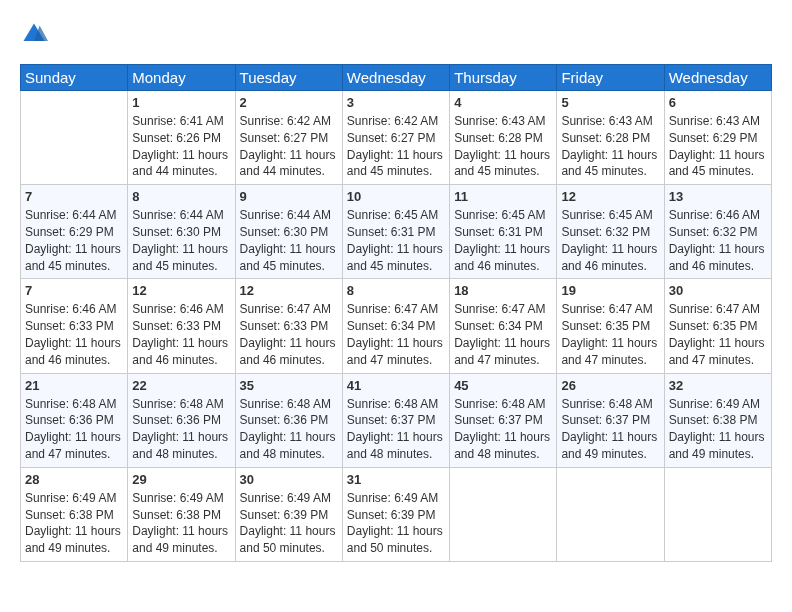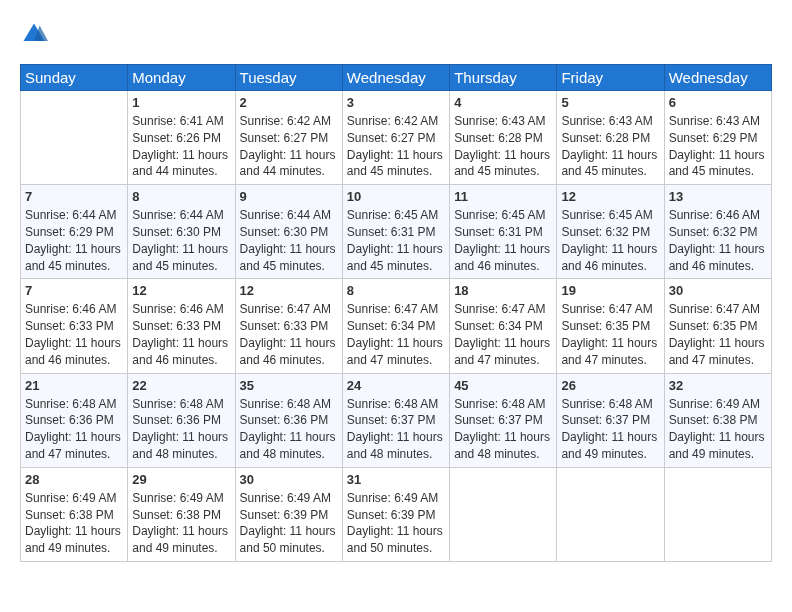--- a/index.html
+++ b/index.html
@@ -213,21 +213,21 @@
         </td>
         <td>
           <div class="day-num">22</div>
           <div class="day-info">Sunrise: 6:48 AM<br>Sunset: 6:36 PM<br>Daylight: 11 hours and 48 minutes.</div>
         </td>
         <td>
           <div class="day-num">35</div>
           <div class="day-info">Sunrise: 6:48 AM<br>Sunset: 6:36 PM<br>Daylight: 11 hours and 48 minutes.</div>
         </td>
         <td>
-          <div class="day-num">24</div>
+          <div class="day-num">41</div>
           <div class="day-info">Sunrise: 6:48 AM<br>Sunset: 6:37 PM<br>Daylight: 11 hours and 48 minutes.</div>
         </td>
         <td>
           <div class="day-num">45</div>
           <div class="day-info">Sunrise: 6:48 AM<br>Sunset: 6:37 PM<br>Daylight: 11 hours and 48 minutes.</div>
         </td>
         <td>
           <div class="day-num">26</div>
           <div class="day-info">Sunrise: 6:48 AM<br>Sunset: 6:37 PM<br>Daylight: 11 hours and 49 minutes.</div>
         </td>

